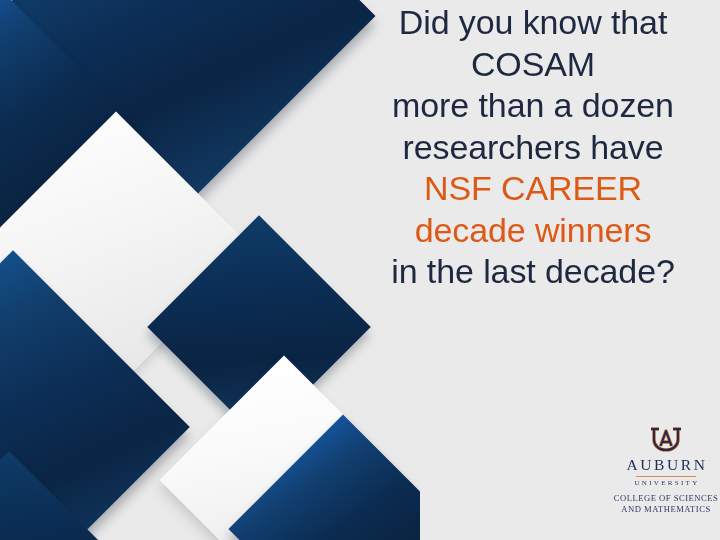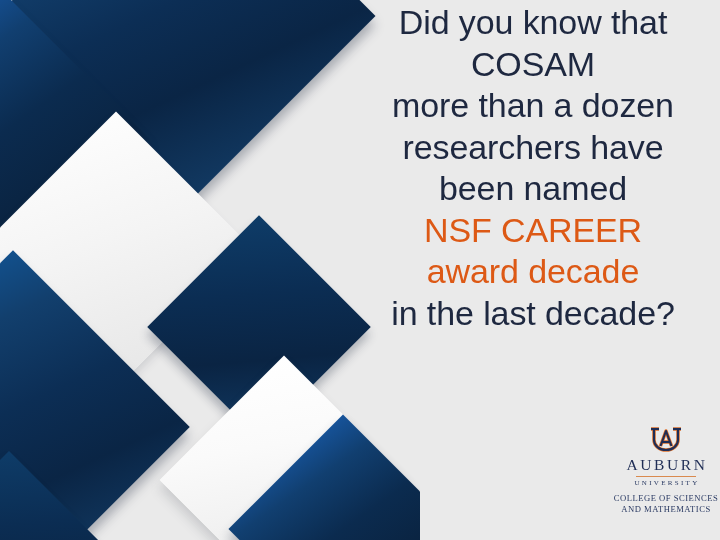--- a/index.html
+++ b/index.html
@@ -130,23 +130,22 @@
     <div class="dia pale" style="left:196px;  top:392px;  width:176px; height:176px;"></div>
     <div class="dia navy2" style="left:262px;  top:448px;  width:162px; height:162px;"></div>
     <div class="dia navy3" style="left:-66px;  top:482px;  width:150px; height:150px;"></div>
   </div>
 
   <div class="text-block">
     <div class="tline">Did you know that</div>
     <div class="tline">COSAM</div>
     <div class="tline">more than a dozen</div>
     <div class="tline">researchers have</div>
-    <div class="tline">been named</div>
     <div class="tline accent">NSF CAREER</div>
-    <div class="tline accent">award decade</div>
+    <div class="tline accent">decade winners</div>
     <div class="tline">in the last decade?</div>
   </div>
 
   <div class="logo">
     <svg class="logo-mark" viewBox="0 0 68 60">
       <g fill="none" stroke="#e0712a" stroke-width="7" stroke-linejoin="round">
         <path d="M10 10 L10 32 A24 20 0 0 0 58 32 L58 10"></path>
         <path d="M23 44 L34 14 L45 44"></path>
         <path d="M26.5 36 L41.5 36"></path>
         <path d="M4 10 L20 10"></path>

